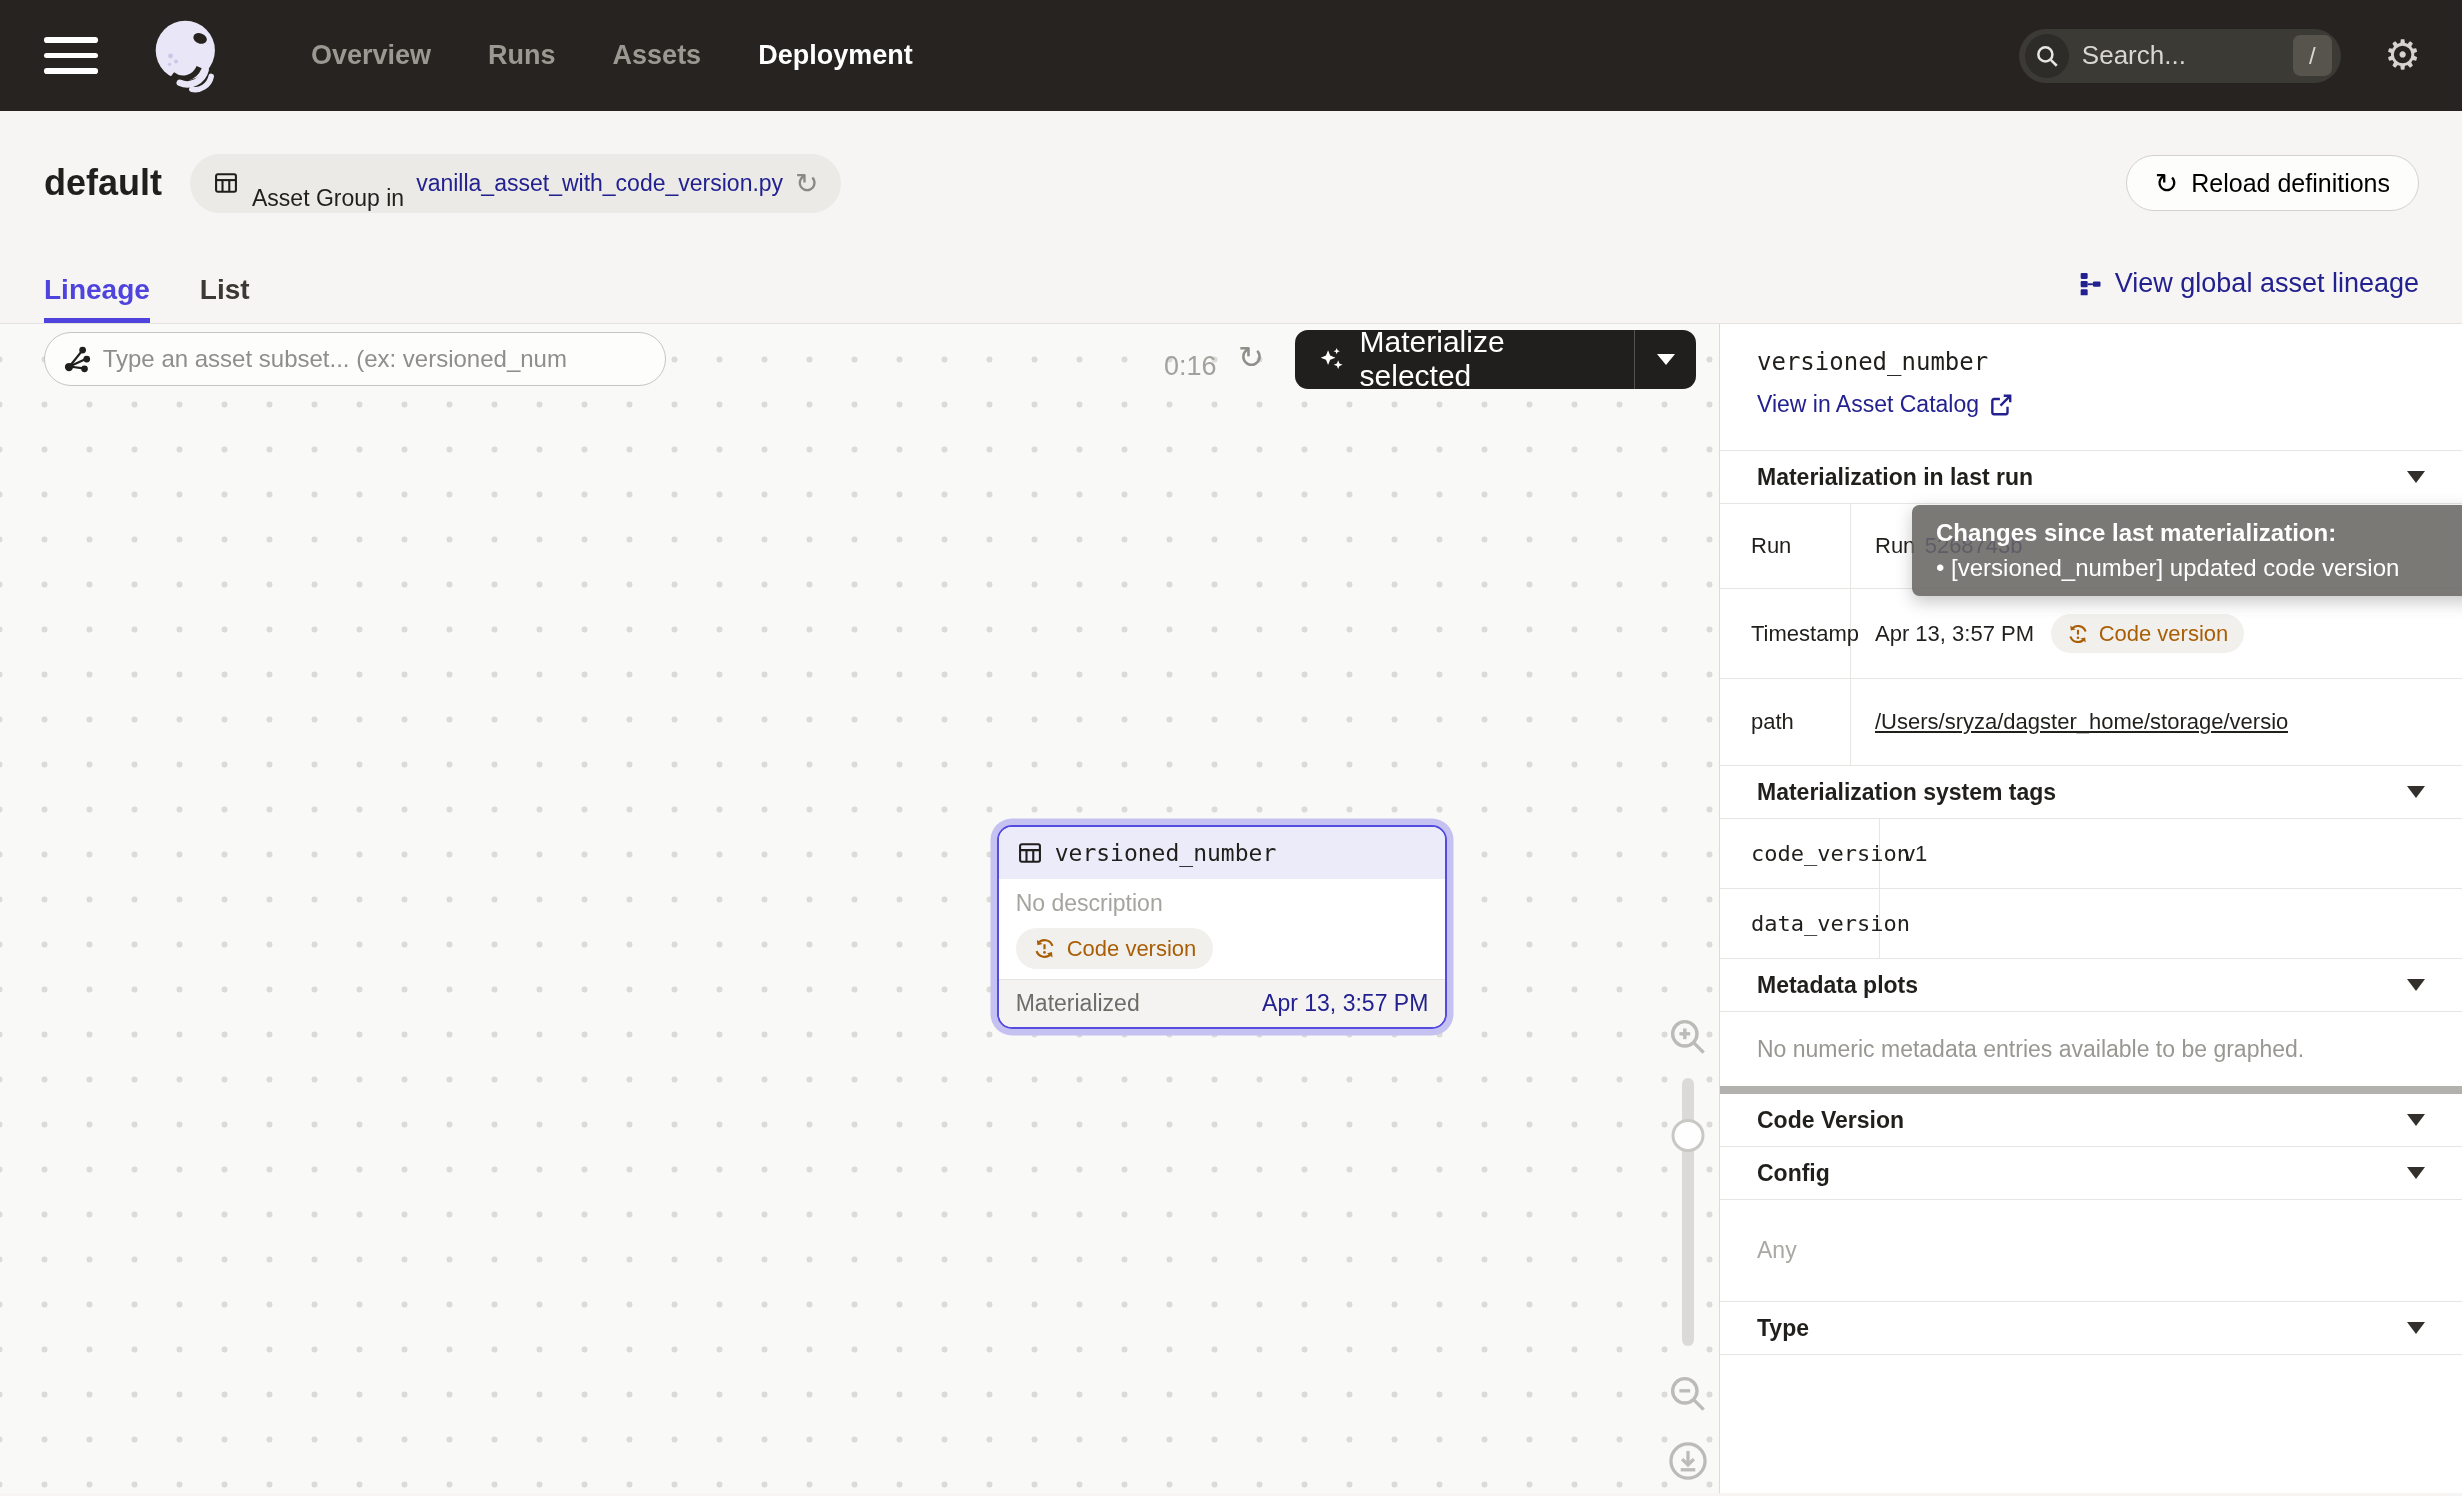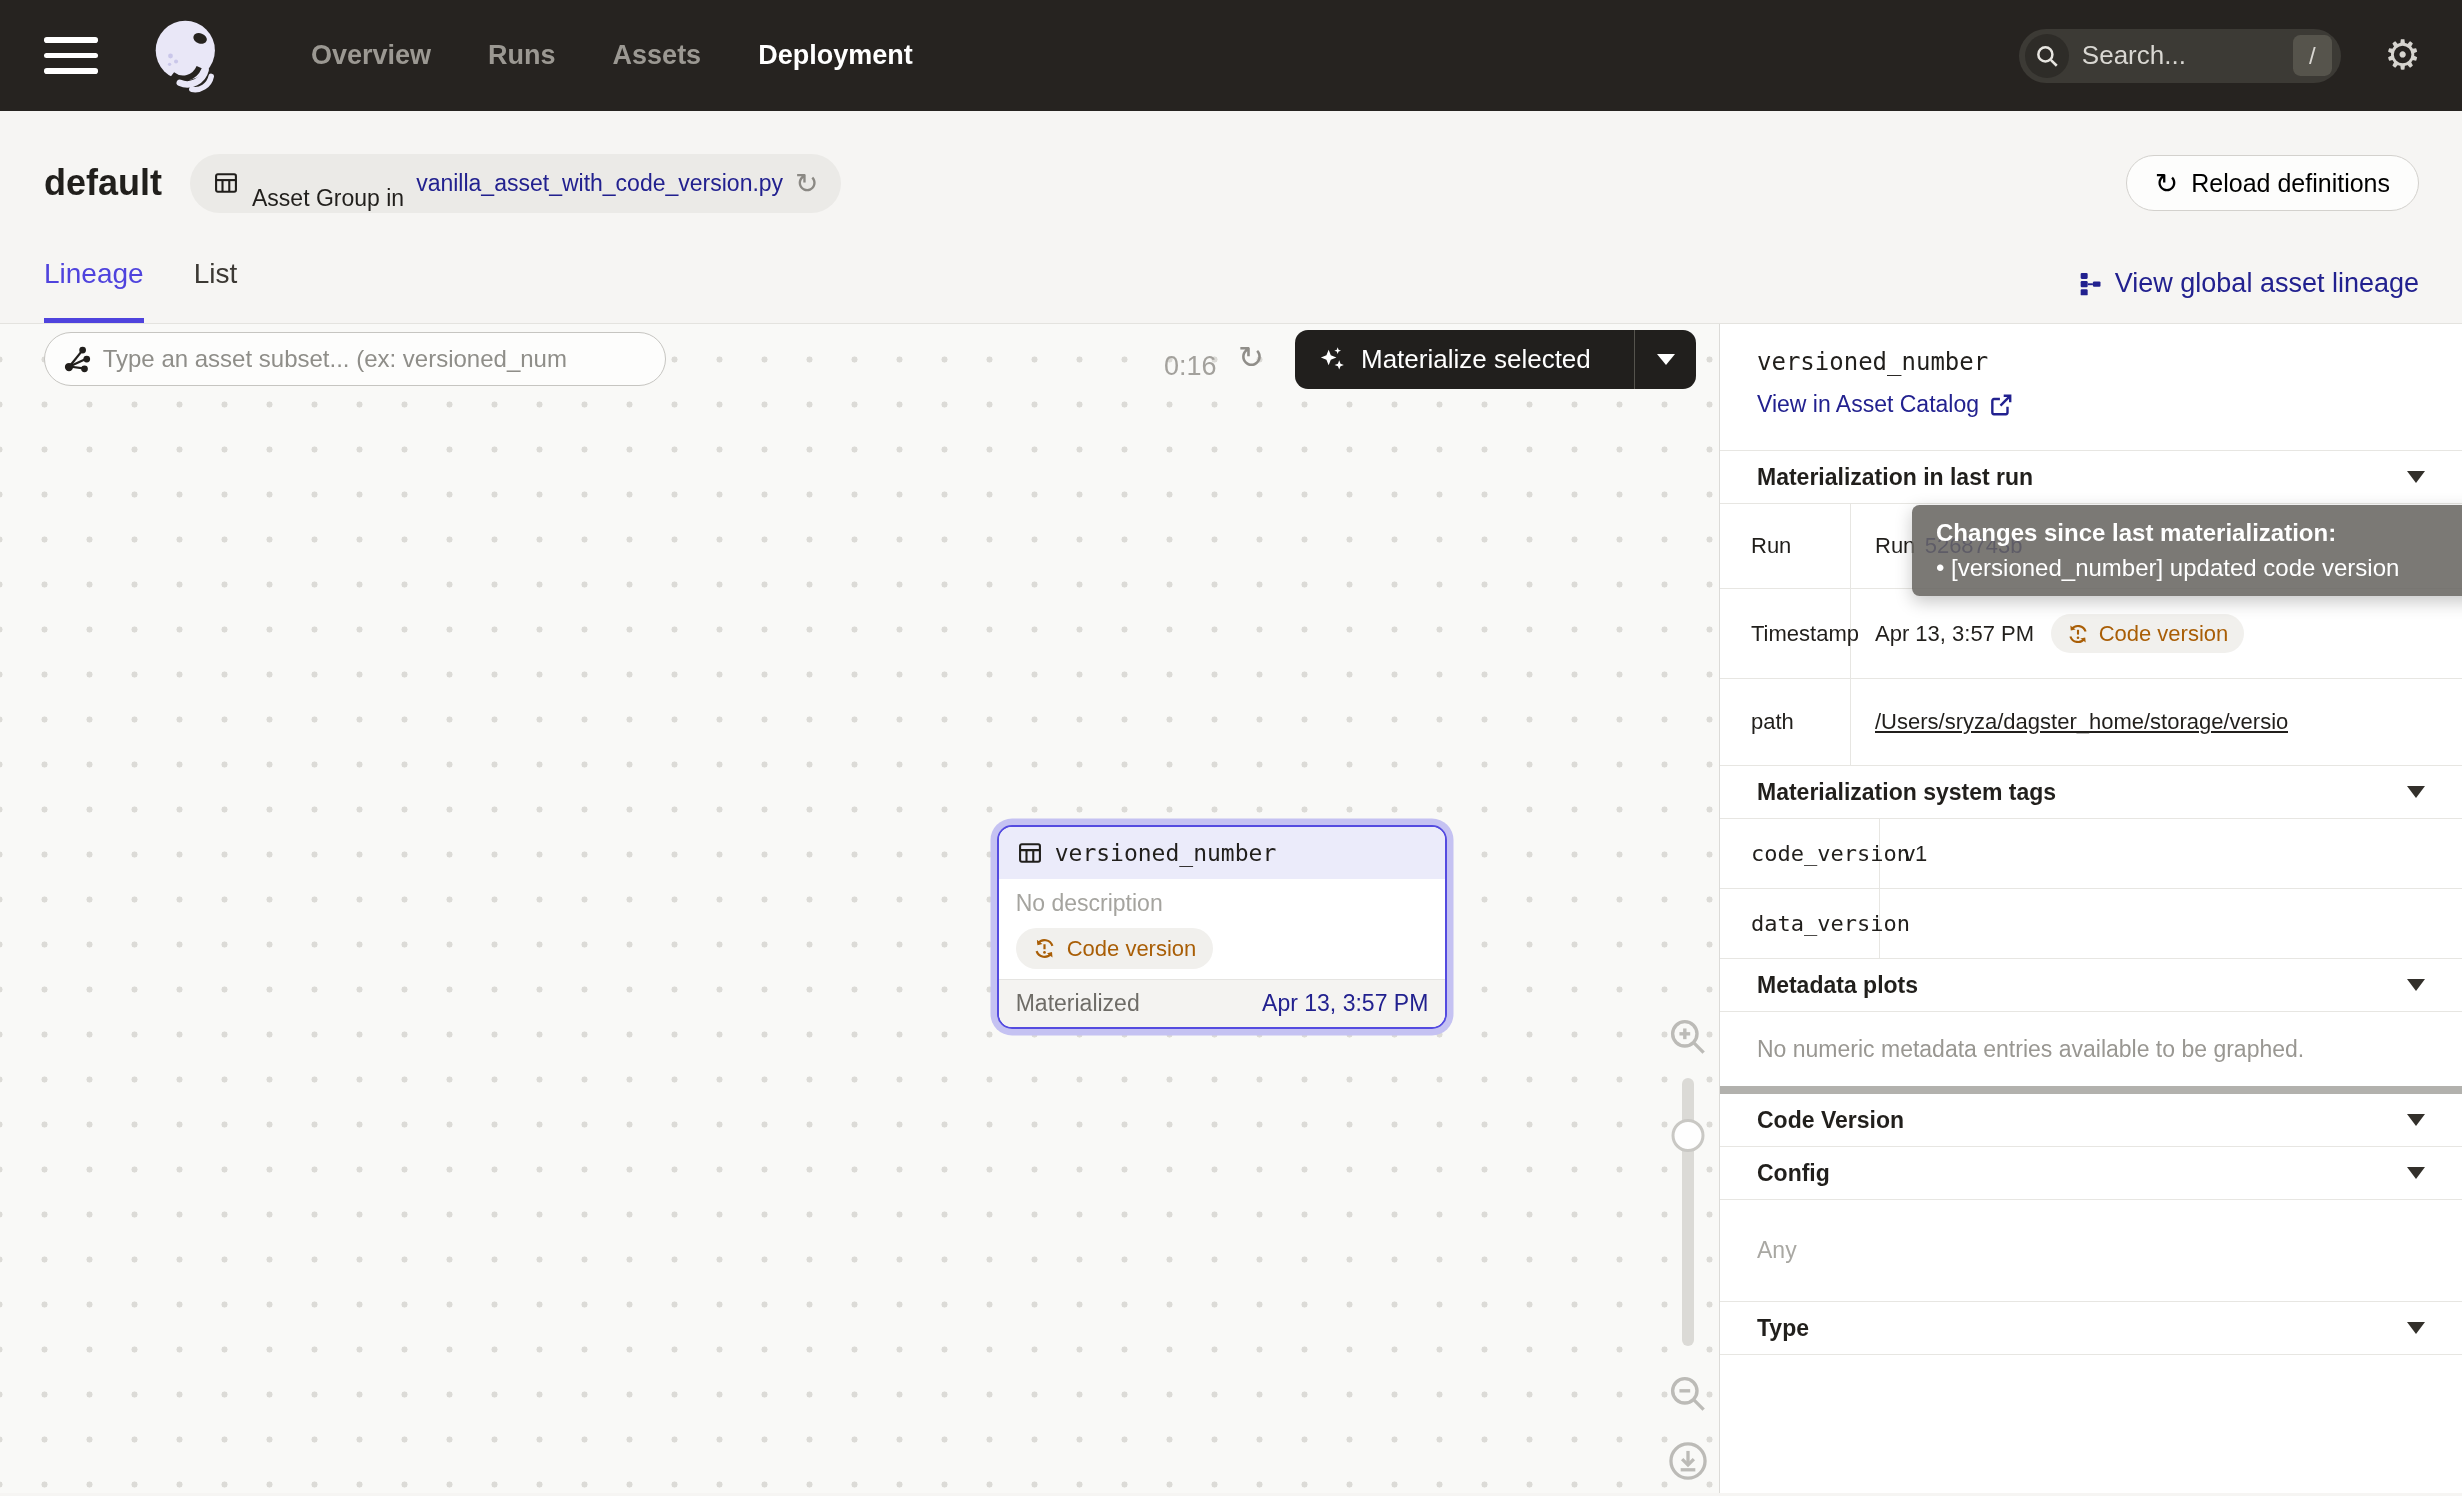--- a/index.html
+++ b/index.html
@@ -26,39 +26,39 @@
   .pagetitle { font-size:36px; font-weight:700; }
   .grouppill { margin-left:28px; height:59px; background:#ebeae7; border-radius:30px; display:flex; align-items:center; gap:12px; padding:0 22px; }
   .grouppill .txt { font-size:23px;margin-top:30px; }
   .grouppill a { color:#22218f; text-decoration:none; font-size:23px; cursor:pointer; }
   .grouppill .refresh { color:#8b8984; font-size:28px; cursor:pointer; }
   .reloadbtn { margin-left:auto; height:56px; border:1.9px solid #d3d1cd; background:#fdfdfc; border-radius:28px; display:flex; align-items:center; gap:13px; padding:0 28px; font-size:25px; cursor:pointer; }
   .reloadbtn .ric { font-size:28px; }
 
   
   .tabsrow { height:78px; background:#f6f5f3; border-bottom:0.9px solid #e4e3df; display:flex; align-items:flex-end; padding:0 43px 0 44px; position:relative; }
-  .tab { font-size:28px; font-weight:400; padding-bottom:28px; margin-right:50px; cursor:pointer; color:#3c3934; border-bottom:5.6px solid transparent; }
+  .tab { font-size:28px; font-weight:700; padding-bottom:12px; margin-right:50px; cursor:pointer; color:#3c3934; border-bottom:5.6px solid transparent; }
   .tab.active { color:#4f43dd; border-bottom-color:#4f43dd; }
   .globallink { margin-left:auto; display:flex; align-items:center; gap:11px; color:#22218f; font-size:27px; cursor:pointer; padding-bottom:24px; }
 
   
   .content { display:flex; height:1169px; }
   .canvas { position:relative; flex:1; background:#f9f9f7; border-right:0.9px solid #dcdbd8;
     background-image:radial-gradient(circle, #dcdbd7 2.8px, transparent 3.3px); background-size:45px 45px; background-position:22px 13px; }
 
   .subsetinput { position:absolute; left:44px; top:8.3px; width:622px; height:54px; background:#fdfdfc; border:1.9px solid #c6c5c1; border-radius:27px; display:flex; align-items:center; padding:0 16.7px; overflow:hidden; }
   .subsetinput svg { flex:0 0 auto; }
   .subsetinput input { border:0; outline:0; background:transparent; margin-left:11px; font-size:24px; color:#be185d; width:592px; font-family:"Liberation Sans",sans-serif; }
   .subsetinput input::placeholder { color:#8f8e89; opacity:1; }
 
   .timer { position:absolute; left:1164px; top:27px; font-size:27px; color:#a3a19c; }
   .timer-refresh { position:absolute; left:1238px; top:15px; color:#908e89; cursor:pointer; }
 
   .matbtn { position:absolute; left:1295px; top:5.6px; width:401px; height:59px; background:#211f1d; border-radius:13px; display:flex; align-items:stretch; color:#fff; cursor:pointer; }
-  .matbtn .main { flex:1; display:flex; align-items:center; gap:13px; padding:0 22px; font-size:26px; font-weight:500; }
+  .matbtn .main { flex:1; display:flex; align-items:center; gap:13px; padding:0 22px; font-size:30px; font-weight:500; }
   .matbtn .sep { width:0.9px; background:#55534d; margin:0; }
   .matbtn .dd { width:61px; display:flex; align-items:center; justify-content:center; }
   .caret-w { width:0; height:0; border-left:9.3px solid transparent; border-right:9.3px solid transparent; border-top:11px solid #fff; }
 
   
   .node { position:absolute; left:997px; top:501px; width:450px; height:204px; background:#fff; border:2.8px solid #544be0; border-radius:15px; box-shadow:0 0 0 6.5px #c5c2f2; overflow:hidden; cursor:pointer; }
   .node-h { height:52px; background:#ebebfa; display:flex; align-items:center; gap:11px; padding:0 16.7px; }
   .node-h .nm { font-size:23px; font-weight:500; }
   .node-b { padding:11px 16.7px 0 16.7px; }
   .node-desc { color:#a5a49f; font-size:23px; }

